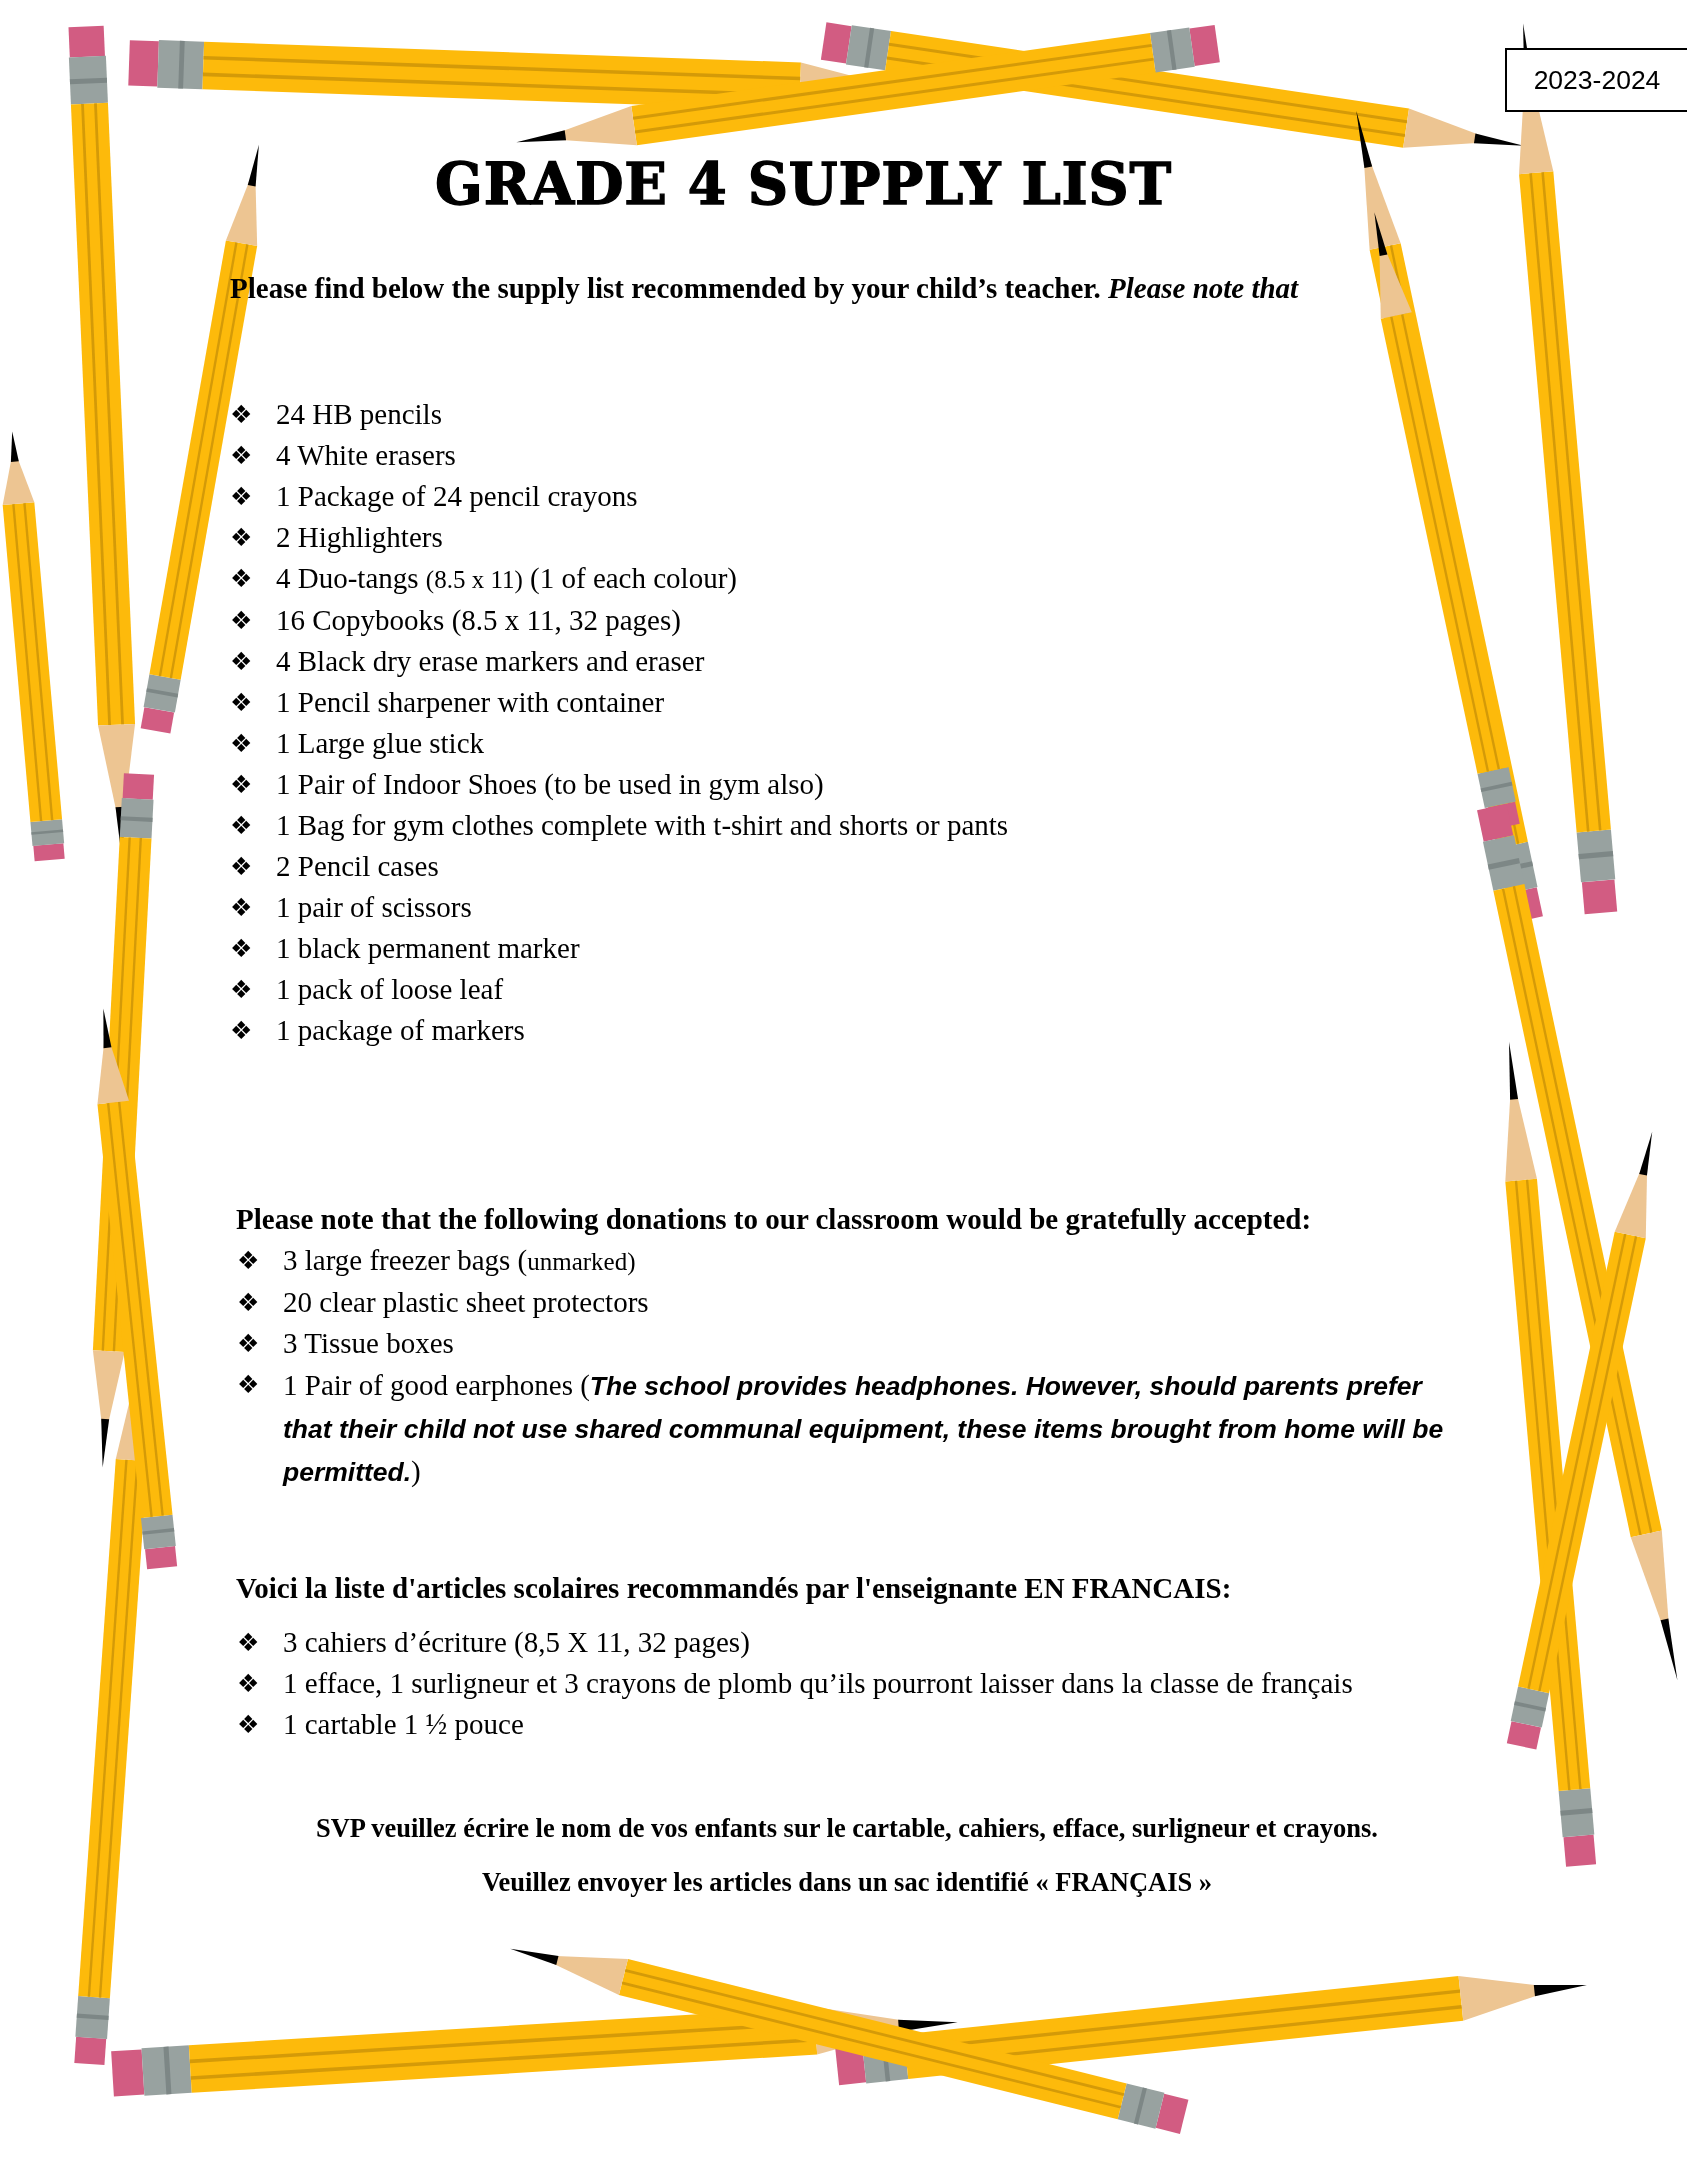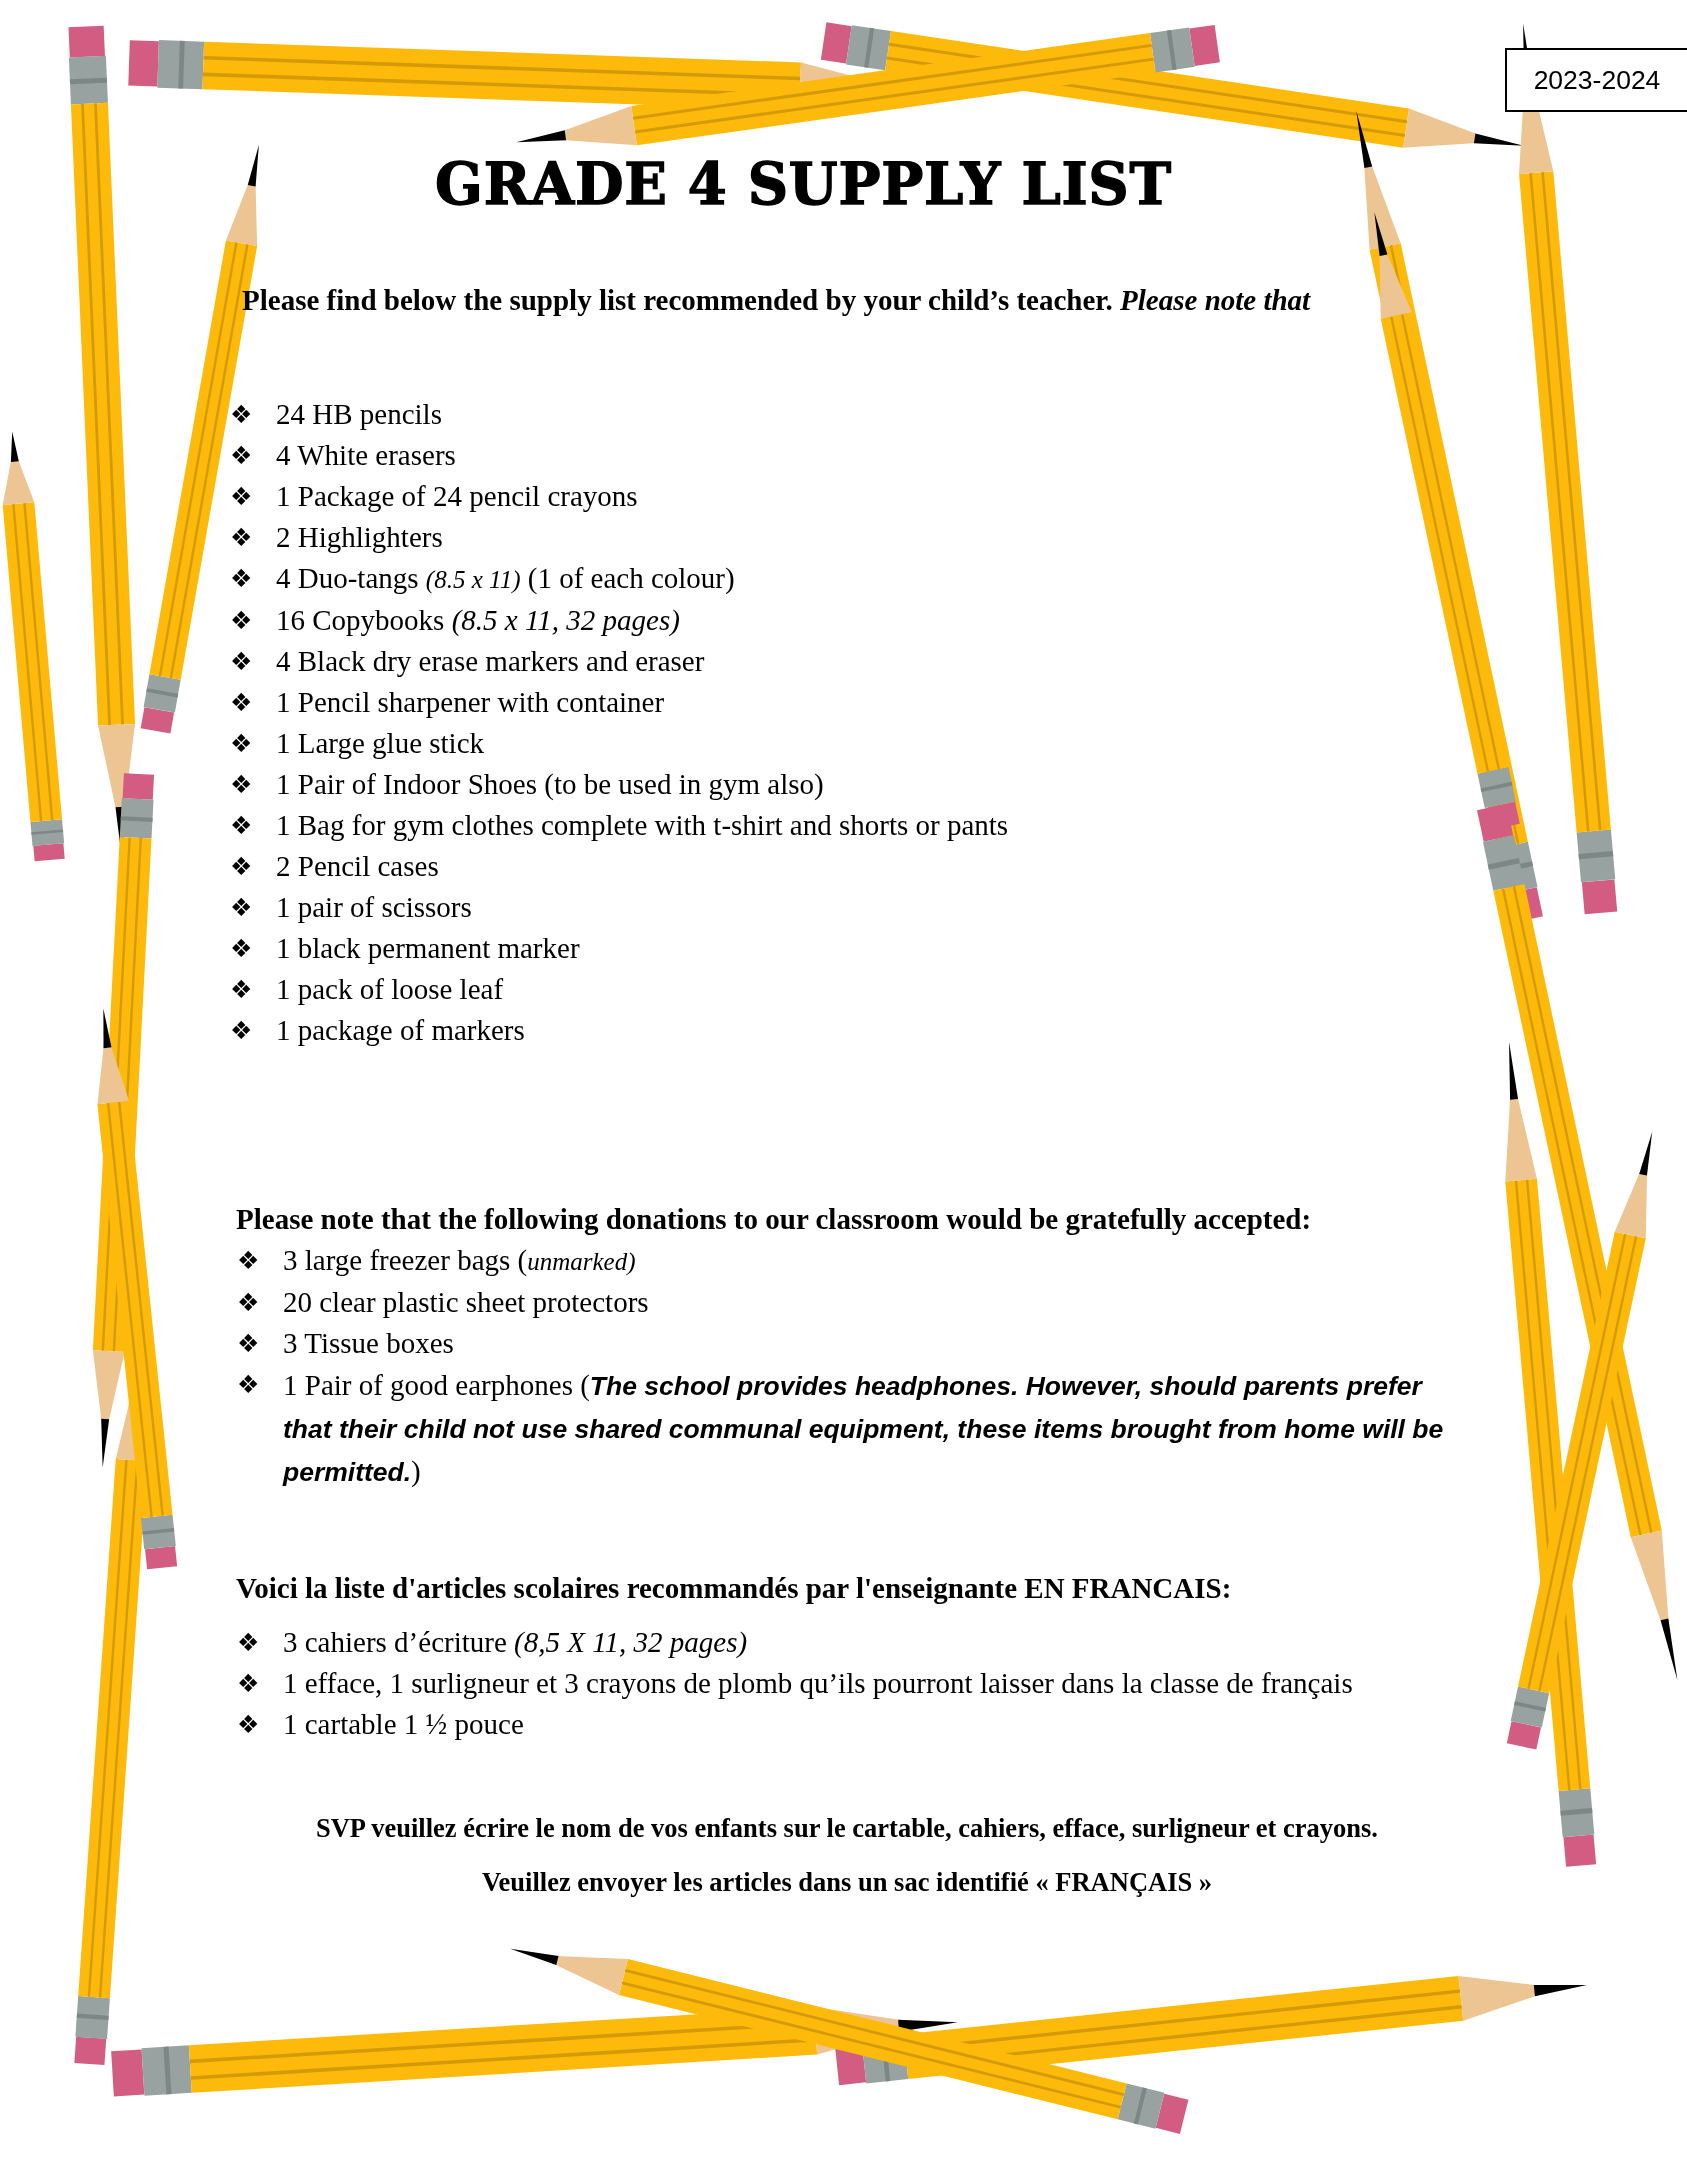--- a/index.html
+++ b/index.html
@@ -12,21 +12,21 @@
   .intro .line2 { display:block; padding-left:9.3px; font-style:italic; }
   ul.items { list-style:none; margin:0; padding:0; position:absolute; }
   ul.items li { position:relative; font-size:29px; line-height:41px; padding-left:46px; }
   ul.items li .bullet { position:absolute; left:0; top:0; width:26.5px; text-align:left; font-size:25px; font-family:"DejaVu Sans", sans-serif; }
   .main-list { left:230px; top:394px; width:1224px; }
   .subhead { position:absolute; font-size:29px; font-weight:bold; line-height:41px; }
   .donations-head { left:236px; top:1199px; }
   .donations-list { left:237px; top:1240px; width:1237px; }
   .donations-list li { line-height:41px; }
   .donations-list li .bi { font-style:italic; font-weight:bold; }
-  .i { font-style:italic; }
+  .i { }
   .french-head { left:236px; top:1556px;margin-top:12px; }
   .french-list { left:237px; top:1622px; width:1191px; }
   .french-list li { line-height:41px; }
   .note { position:absolute; left:225px; width:1244px; text-align:center; font-weight:bold; font-size:26.5px; line-height:37px; }
   .note1 { top:1810px; }
   .note2 { top:1864px; }
 </style>
 </head>
 <body>
 
@@ -101,21 +101,21 @@
     </g>
   <g transform="translate(1790,3200) rotate(-166) scale(1.05,0.7)">
       <use href="#pencil"></use>
     </g>
 </svg>
 
 <div class="year-badge">2023-2024</div>
 
 <h1 class="title" style="margin:0;">GRADE 4 SUPPLY LIST</h1>
 
-<p class="intro" style="margin:12px;">
+<p class="intro" style="margin:0;">
   <span>Please find below the supply list recommended by your child’s teacher.</span>
   <span class="italic">Please note that</span>
 </p>
 
 <ul class="items main-list">
   <li><span class="bullet">❖</span><span>24 HB pencils</span></li>
   <li><span class="bullet">❖</span><span>4 White erasers</span></li>
   <li><span class="bullet">❖</span><span>1 Package of 24 pencil crayons</span></li>
   <li><span class="bullet">❖</span><span>2 Highlighters</span></li>
   <li><span class="bullet">❖</span><span>4 Duo-tangs </span><span class="i" style="font-size:25px;">(8.5 x 11)</span><span> (1 of each colour)</span></li>

